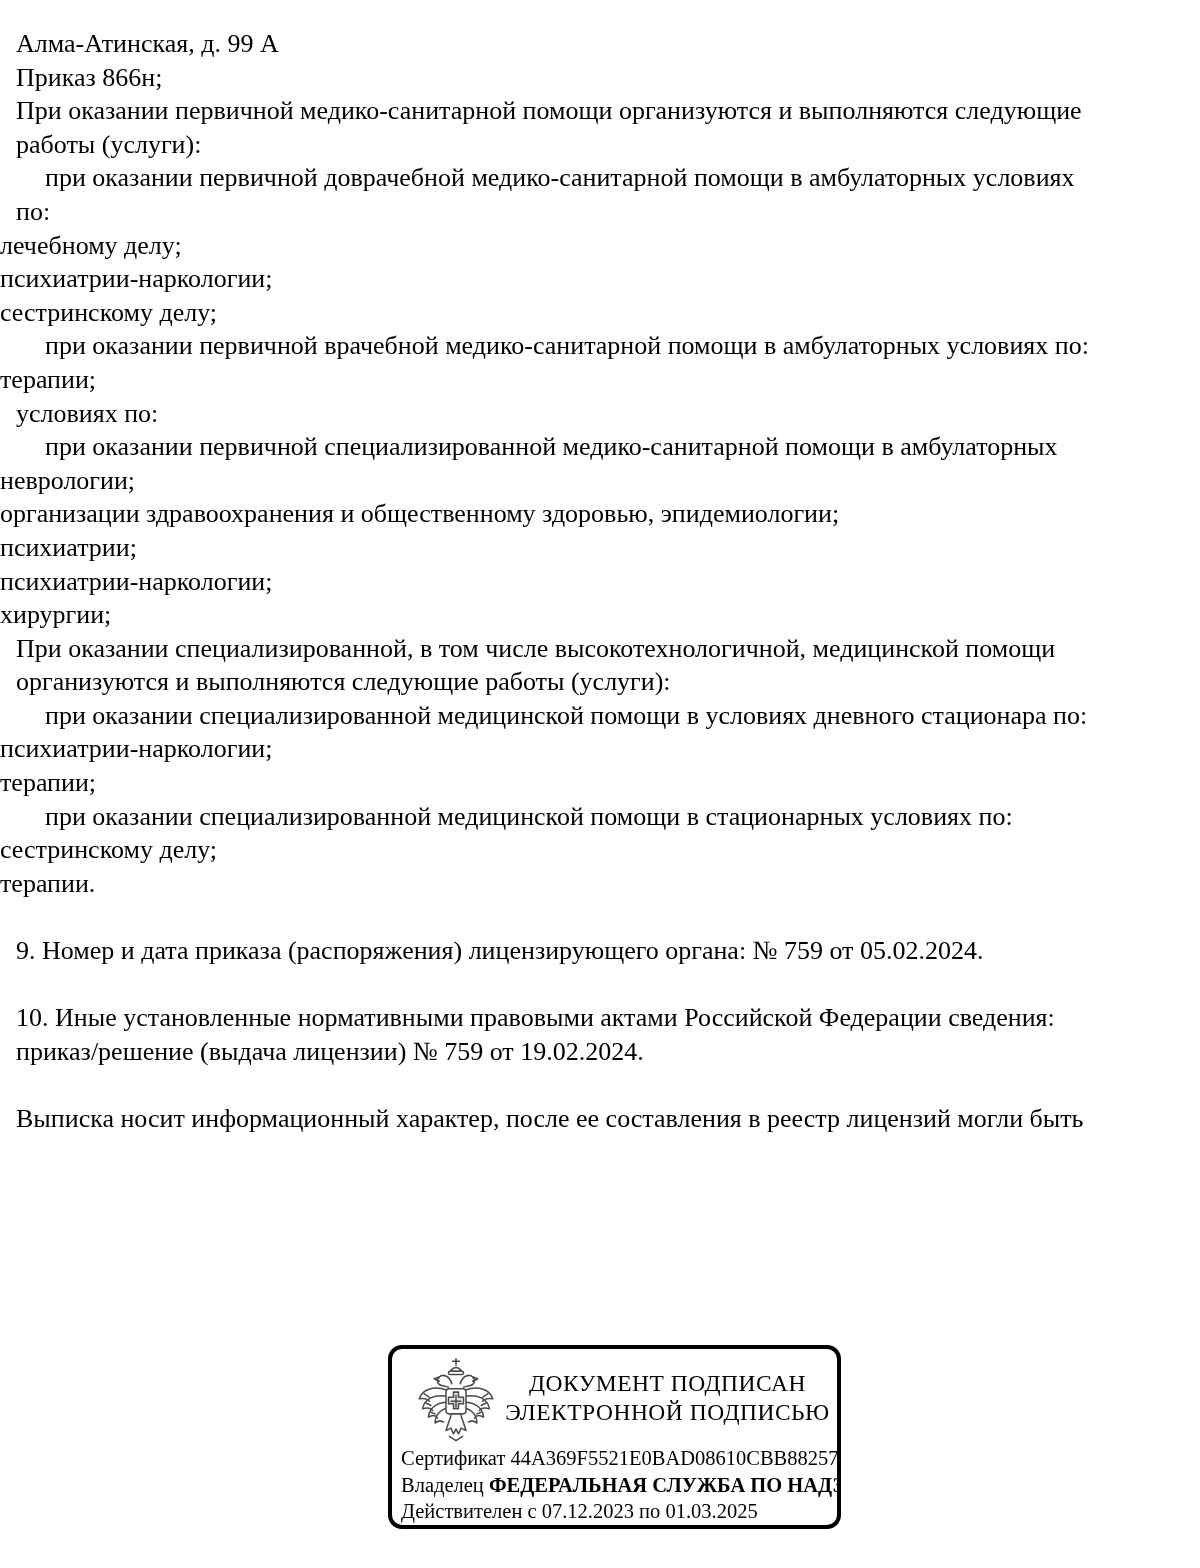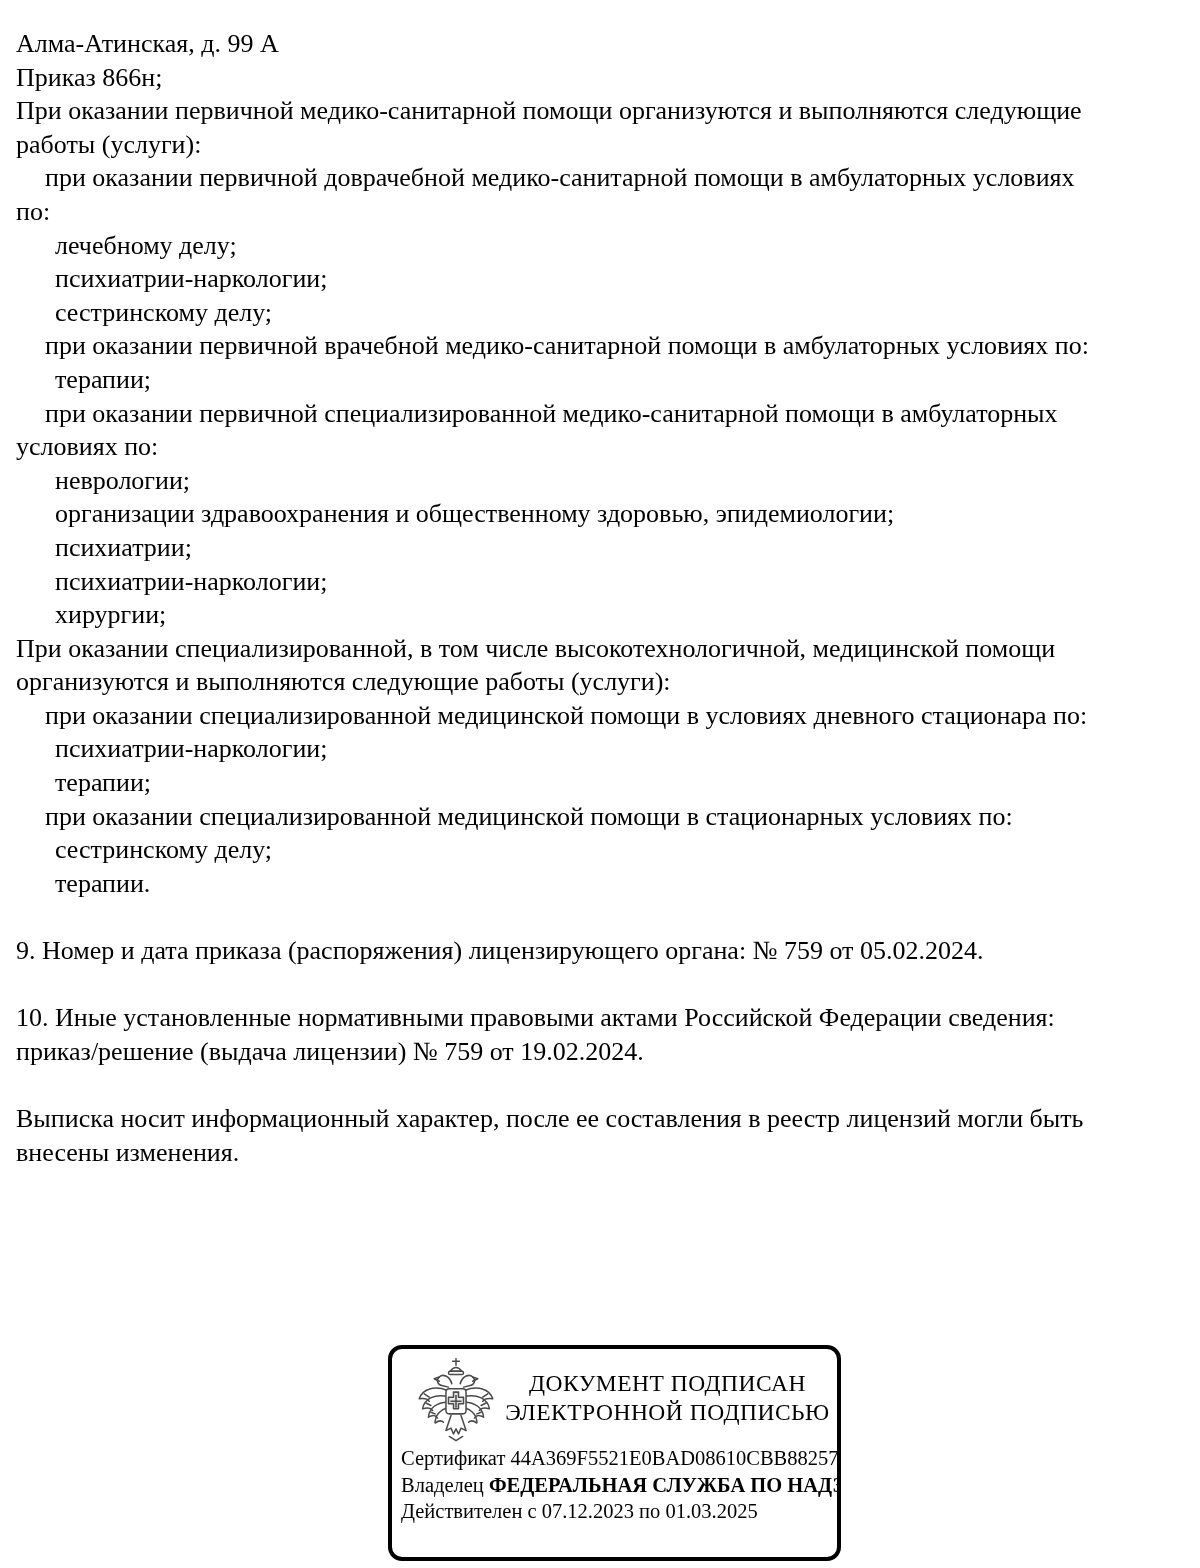--- a/index.html
+++ b/index.html
@@ -17,28 +17,28 @@
     font-size: 26px;
     line-height: 33.6px;
   }
   .line {
     white-space: nowrap;
     min-height: 33.6px;
     overflow: hidden;
   }
   .i0 { padding-left: 16px; }
   .i1 { padding-left: 45px; }
-  .i2 { padding-left: 55px; }
+  .i2 { }
 
   .stamp {
     position: absolute;
     left: 388px;
     top: 1345px;
     width: 453px;
-    height: 216px;
+    height: 184px;
     border: 4px solid #000000;
     border-radius: 14px;
     box-sizing: border-box;
     background: #ffffff;
   }
   .stamp-emblem {
     position: absolute;
     left: 22px;
     top: 8px;
     width: 84px;
@@ -76,43 +76,42 @@
   <div class="line i0">Приказ 866н;</div>
   <div class="line i0">При оказании первичной медико-санитарной помощи организуются и выполняются следующие</div>
   <div class="line i0">работы (услуги):</div>
   <div class="line i1">при оказании первичной доврачебной медико-санитарной помощи в амбулаторных условиях</div>
   <div class="line i0">по:</div>
   <div class="line i2">лечебному делу;</div>
   <div class="line i2">психиатрии-наркологии;</div>
   <div class="line i2">сестринскому делу;</div>
   <div class="line i1">при оказании первичной врачебной медико-санитарной помощи в амбулаторных условиях по:</div>
   <div class="line i2">терапии;</div>
+  <div class="line i0">условиях по:</div>
   <div class="line i1">при оказании первичной специализированной медико-санитарной помощи в амбулаторных</div>
-  <div class="line i0">условиях по:</div>
   <div class="line i2">неврологии;</div>
   <div class="line i2">организации здравоохранения и общественному здоровью, эпидемиологии;</div>
   <div class="line i2">психиатрии;</div>
   <div class="line i2">психиатрии-наркологии;</div>
   <div class="line i2">хирургии;</div>
   <div class="line i0">При оказании специализированной, в том числе высокотехнологичной, медицинской помощи</div>
   <div class="line i0">организуются и выполняются следующие работы (услуги):</div>
   <div class="line i1">при оказании специализированной медицинской помощи в условиях дневного стационара по:</div>
   <div class="line i2">психиатрии-наркологии;</div>
   <div class="line i2">терапии;</div>
   <div class="line i1">при оказании специализированной медицинской помощи в стационарных условиях по:</div>
   <div class="line i2">сестринскому делу;</div>
   <div class="line i2">терапии.</div>
   <div class="line i0"></div>
   <div class="line i0">9. Номер и дата приказа (распоряжения) лицензирующего органа: № 759 от 05.02.2024.</div>
   <div class="line i0"></div>
   <div class="line i0">10. Иные установленные нормативными правовыми актами Российской Федерации сведения:</div>
   <div class="line i0">приказ/решение (выдача лицензии) № 759 от 19.02.2024.</div>
   <div class="line i0"></div>
   <div class="line i0">Выписка носит информационный характер, после ее составления в реестр лицензий могли быть</div>
-  <div class="line i0">внесены изменения.</div>
 </div>
 
 <div class="stamp">
   <span class="stamp-emblem">
     <svg viewBox="0 0 100 110" width="84" height="92" fill="none" stroke="#4a4a4a" stroke-width="1.8" stroke-linecap="round" stroke-linejoin="round">
 
       <line x1="50" y1="2" x2="50" y2="10"></line>
       <line x1="46" y1="5" x2="54" y2="5"></line>
       <path d="M43,17 Q50,8 57,17 Z"></path>
       <rect x="41" y="17" width="18" height="4" rx="2"></rect>

